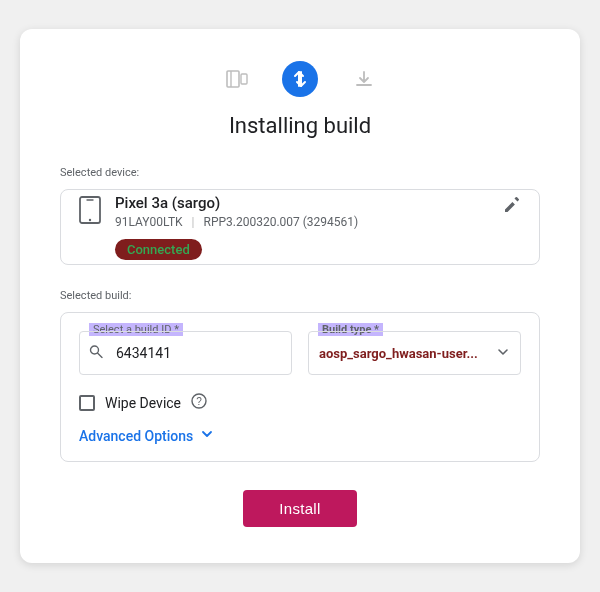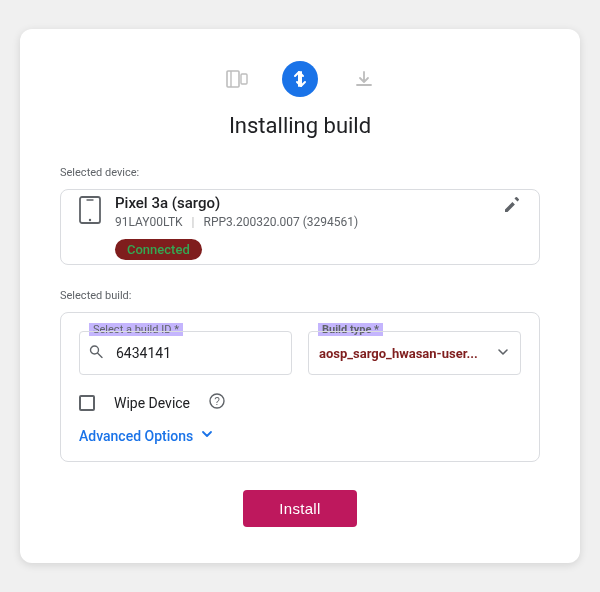--- a/index.html
+++ b/index.html
@@ -166,21 +166,21 @@
       white-space: nowrap;
     }
     .select-arrow {
       color: #5f6368;
       font-size: 14px;
       flex-shrink: 0;
     }
     .wipe-row {
       display: flex;
       align-items: center;
-      gap: 19px;
+      gap: 10px;
       margin-bottom: 14px;
     }
     .wipe-checkbox {
       width: 16px;
       height: 16px;
       border: 2px solid #5f6368;
       border-radius: 2px;
       flex-shrink: 0;
       cursor: pointer;
       background: #fff;

